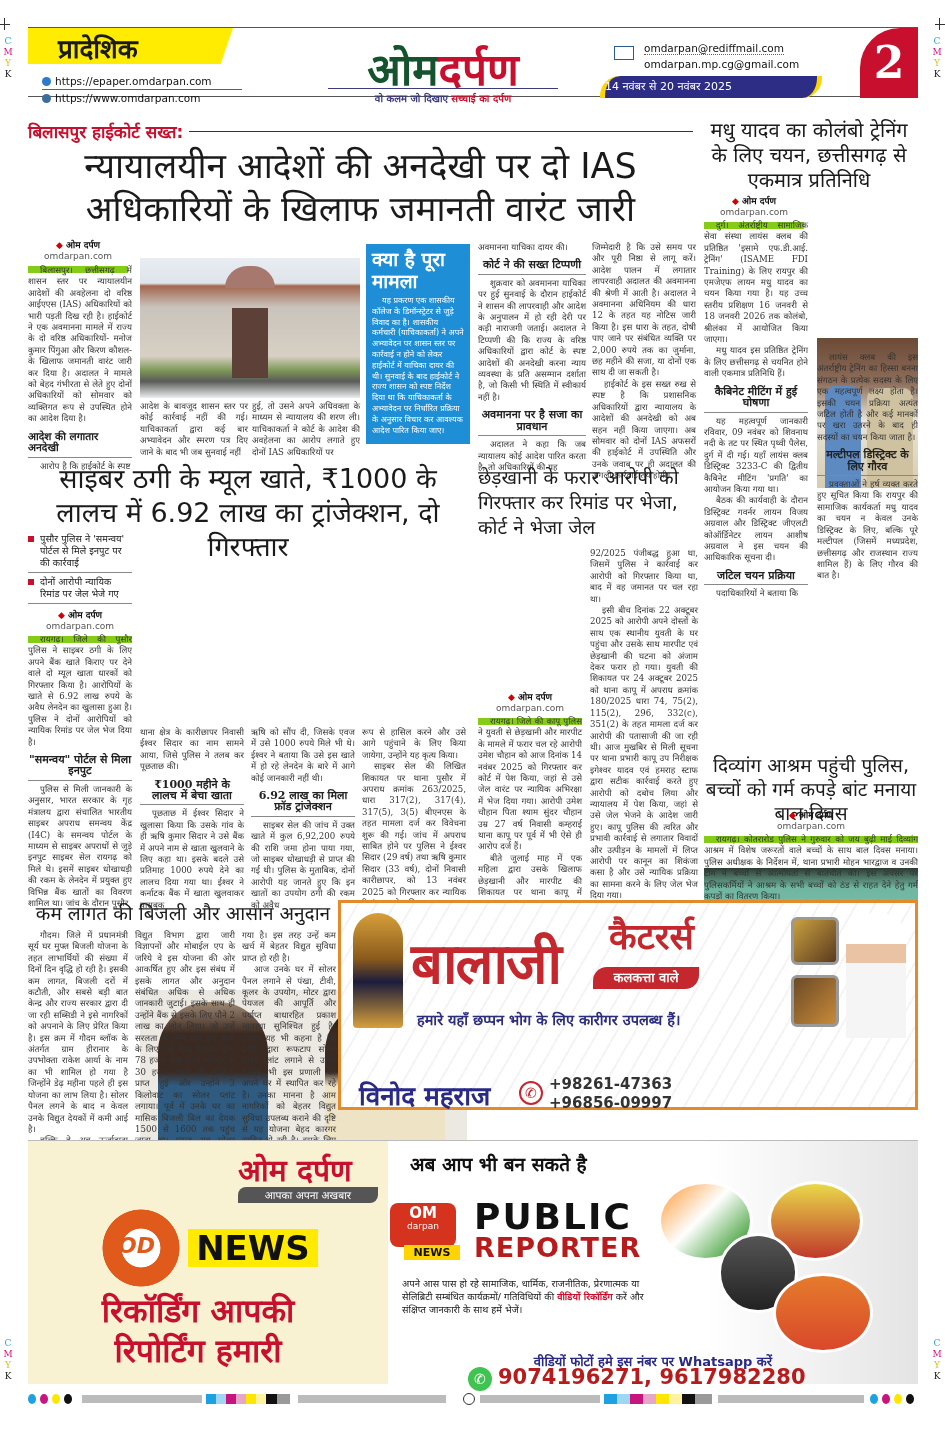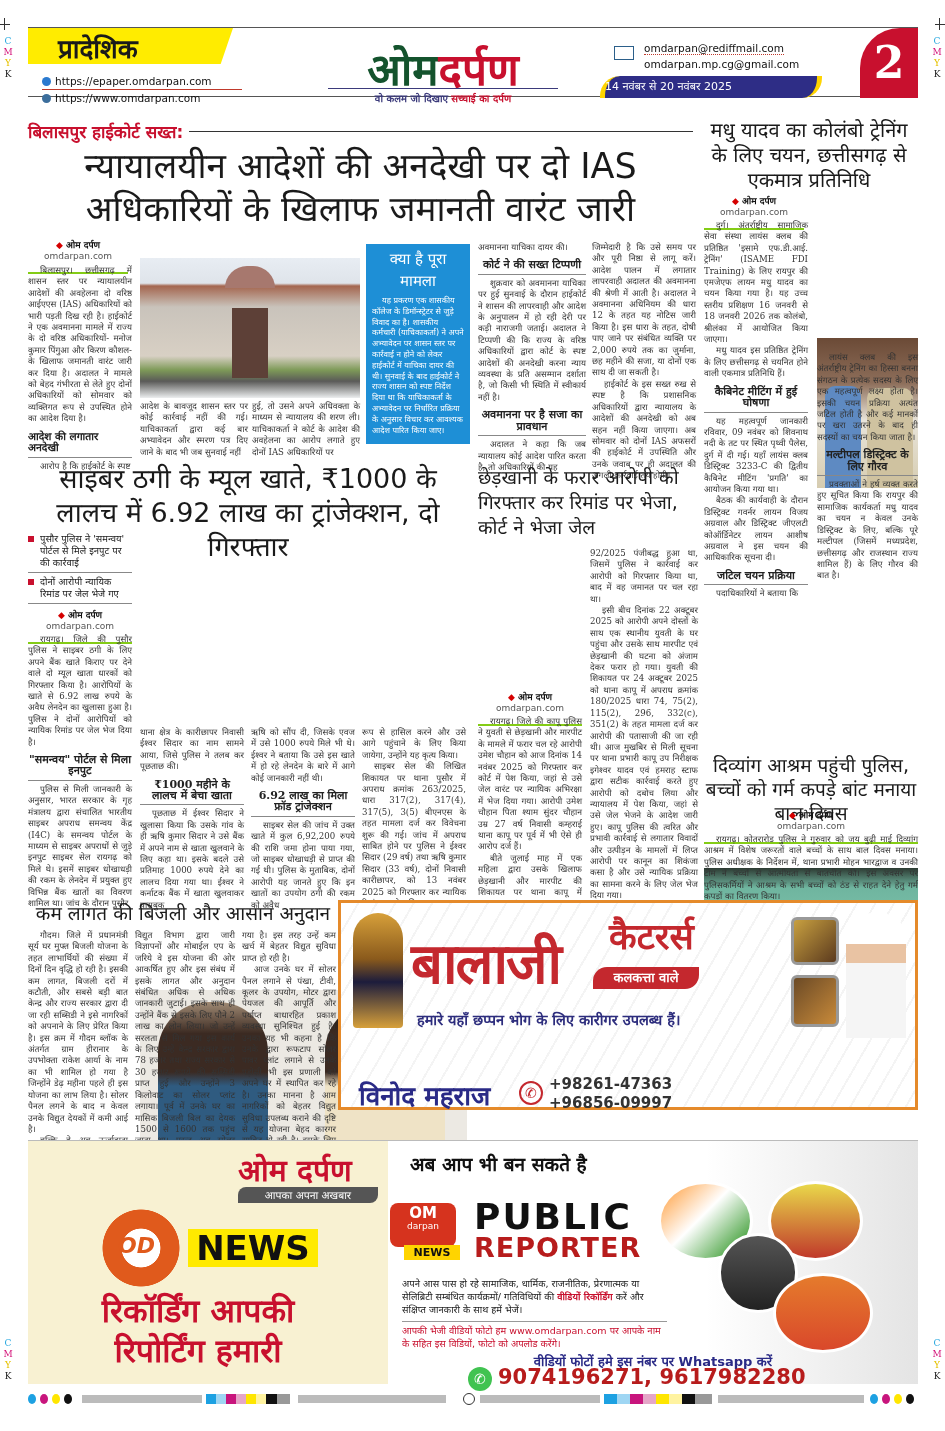--- a/index.html
+++ b/index.html
@@ -29,21 +29,21 @@
 .datebar{position:absolute;left:572px;top:48px;width:222px;height:22px;background:#2e2d86;border-left:5px solid #ffd400;border-right:5px solid #ffd400;border-radius:20px 0 20px 0;color:#fff;font-size:11px;line-height:22px;text-align:left}
 .pagenum{position:absolute;right:0;top:0;width:58px;height:70px;background:#c8102e;border-radius:40px 0 0 0;color:#fff;font-size:44px;font-weight:bold;text-align:center;line-height:70px;font-family:"DejaVu Serif",serif}
 
 .kicker{font-size:17px;color:#c8102e;font-weight:bold}
 .h1{font-size:34px;line-height:42px;color:#1a1a1a;text-align:center;font-weight:normal}
 .h2{font-size:24px;line-height:30px;color:#1a1a1a;text-align:center}
 .h3{font-size:20px;line-height:26px;color:#1a1a1a}
 .byline{text-align:center;font-size:9px;line-height:11px}
 .byline .b1{font-weight:bold;color:#111}
 .byline .b1::before{content:"◆ ";color:#d50000}
-.byline .b2{color:#555;font-size:9px;display:block;border-bottom:2px solid #84cc16;padding-bottom:10px}
+.byline .b2{color:#555;font-size:9px;display:block;border-bottom:7px solid #84cc16;padding-bottom:4px}
 .body{font-size:8.6px;line-height:11.4px;color:#333;text-align:justify;font-family:"DejaVu Serif",serif}
 .body p{text-indent:12px}
 .sub{font-size:11px;font-weight:bold;text-align:center;color:#222;border-bottom:1px solid #888;padding:3px 0;margin:3px 0}
 .photo{background:#999;overflow:hidden;position:relative}
 .infobox{background:#1e8fd6;color:#fff}
 .bullet{font-size:9.5px;line-height:12px;color:#222;padding-left:12px;position:relative;border-bottom:1px solid #888;padding-bottom:3px;margin-bottom:3px}
 .bullet::before{content:"";position:absolute;left:0;top:3px;width:6px;height:6px;background:#c8102e}
 </style>
 </head>
 <body>
@@ -119,21 +119,21 @@
   <div class="sub" style="font-size:10.5px;text-align:left">आदेश की लगातार अनदेखी</div>
   <p>आरोप है कि हाईकोर्ट के स्पष्ट</p>
 </div>
 <div class="abs photo" style="left:140px;top:258px;width:220px;height:140px;background:linear-gradient(180deg,#e8edf3 0%,#dfe4ea 18%,#a4664f 20%,#c9c3bb 35%,#d8d0c4 70%,#7e9a58 80%,#5a5a58 88%,#eceeef 100%)">
   <div style="position:absolute;left:85px;top:8px;width:50px;height:22px;border-radius:25px 25px 0 0;background:#a7786e"></div>
   <div style="position:absolute;left:92px;top:50px;width:36px;height:70px;background:#5d4037"></div>
 </div>
 <div class="abs body" style="left:140px;top:401px;width:108px">आदेश के बावजूद शासन स्तर पर कोई कार्रवाई नहीं की गई। याचिकाकर्ता द्वारा कई बार अभ्यावेदन और स्मरण पत्र दिए जाने के बाद भी जब सुनवाई नहीं</div>
 <div class="abs body" style="left:252px;top:401px;width:108px">हुई, तो उसने अपने अधिवक्ता के माध्यम से न्यायालय की शरण ली। याचिकाकर्ता ने कोर्ट के आदेश की अवहेलना का आरोप लगाते हुए दोनों IAS अधिकारियों पर</div>
 <div class="abs infobox" style="left:366px;top:244px;width:104px;height:200px;padding:4px 6px">
-  <div style="font-size:15px;line-height:22px;text-align:center;font-weight:normal">क्या है पूरा मामला</div>
+  <div style="font-size:19px;line-height:22px;font-weight:bold">क्या है पूरा मामला</div>
   <div style="font-size:8px;line-height:10.8px;margin-top:4px;text-indent:10px">यह प्रकरण एक शासकीय कॉलेज के डिमॉन्स्ट्रेटर से जुड़े विवाद का है। शासकीय कर्मचारी (याचिकाकर्ता) ने अपने अभ्यावेदन पर शासन स्तर पर कार्रवाई न होने को लेकर हाईकोर्ट में याचिका दायर की थी। सुनवाई के बाद हाईकोर्ट ने राज्य शासन को स्पष्ट निर्देश दिया था कि याचिकाकर्ता के अभ्यावेदन पर निर्धारित प्रक्रिया के अनुसार विचार कर आवश्यक आदेश पारित किया जाए।</div>
 </div>
 <div class="abs body" style="left:478px;top:242px;width:108px">
   <div>अवमानना याचिका दायर की।</div>
   <div class="sub">कोर्ट ने की सख्त टिप्पणी</div>
   <p>शुक्रवार को अवमानना याचिका पर हुई सुनवाई के दौरान हाईकोर्ट ने शासन की लापरवाही और आदेश के अनुपालन में हो रही देरी पर कड़ी नाराजगी जताई। अदालत ने टिप्पणी की कि राज्य के वरिष्ठ अधिकारियों द्वारा कोर्ट के स्पष्ट आदेशों की अनदेखी करना न्याय व्यवस्था के प्रति असम्मान दर्शाता है, जो किसी भी स्थिति में स्वीकार्य नहीं है।</p>
   <div class="sub">अवमानना पर है सजा का प्रावधान</div>
   <p>अदालत ने कहा कि जब न्यायालय कोई आदेश पारित करता है, तो अधिकारियों की यह</p>
 </div>
 <div class="abs body" style="left:592px;top:242px;width:104px">
@@ -282,21 +282,20 @@
     <div style="font-size:9px;line-height:10px">darpan</div>
   </div>
   <div style="position:absolute;left:16px;top:104px;width:56px;height:15px;background:#ffd400;color:#111;font-size:11px;font-weight:bold;text-align:center;line-height:15px">NEWS</div>
   <div style="position:absolute;left:86px;top:58px;font-size:36px;font-weight:bold;color:#111;letter-spacing:2px;line-height:36px">PUBLIC</div>
   <div style="position:absolute;left:86px;top:92px;font-size:27px;font-weight:bold;color:#b71c1c;letter-spacing:1px;line-height:30px">REPORTER</div>
   <div style="position:absolute;left:14px;top:136px;width:265px;font-size:9.5px;line-height:13px;color:#222">
     <span>अपने आस पास हो रहे सामाजिक, धार्मिक, राजनीतिक, प्रेरणात्मक या सेलिब्रिटी सम्बंधित कार्यक्रमों/ गतिविधियों की</span>
     <span style="color:#c8102e;font-weight:bold">वीडियों रिकॉर्डिंग</span>
     <span>करें और संक्षिप्त जानकारी के साथ हमें भेजें।</span>
   </div>
-  <div style="position:absolute;left:14px;top:180px;width:265px;font-size:9.5px;line-height:13px;color:#c8102e;border-top:1px solid #999;padding-top:2px">आपकी भेजी वीडियों फोटो हम www.omdarpan.com पर आपके नाम के सहित इस विडियों, फोटो को अपलोड करेंगे।</div>
   <div style="position:absolute;left:270px;top:40px;width:95px;height:80px;border-radius:50%;border:3px solid #fff;background:linear-gradient(135deg,#ff9933,#fff 45%,#138808)"></div>
   <div style="position:absolute;left:380px;top:40px;width:95px;height:80px;border-radius:50%;border:3px solid #fff;background:linear-gradient(180deg,#e9d84a,#c0392b)"></div>
   <div style="position:absolute;left:330px;top:92px;width:80px;height:80px;border-radius:50%;border:3px solid #fff;background:linear-gradient(180deg,#555,#222)"></div>
   <div style="position:absolute;left:385px;top:132px;width:100px;height:80px;border-radius:50%;border:3px solid #fff;background:linear-gradient(180deg,#e57b2c,#d9482b)"></div>
   <div style="position:absolute;left:0;top:214px;width:530px;text-align:center;font-size:13px;font-weight:bold;color:#2a2a86;line-height:14px">वीडियों फोटों हमे इस नंबर पर Whatsapp करें</div>
   <div style="position:absolute;left:80px;top:226px;width:24px;height:24px;border-radius:50%;background:#40c351;color:#fff;font-size:14px;text-align:center;line-height:24px">✆</div>
   <div style="position:absolute;left:110px;top:224px;font-size:21px;font-weight:bold;color:#b71c1c">9074196271, 9617982280</div>
 </div>
 
 <div class="abs" style="left:28px;top:1393px;width:890px;height:12px">

